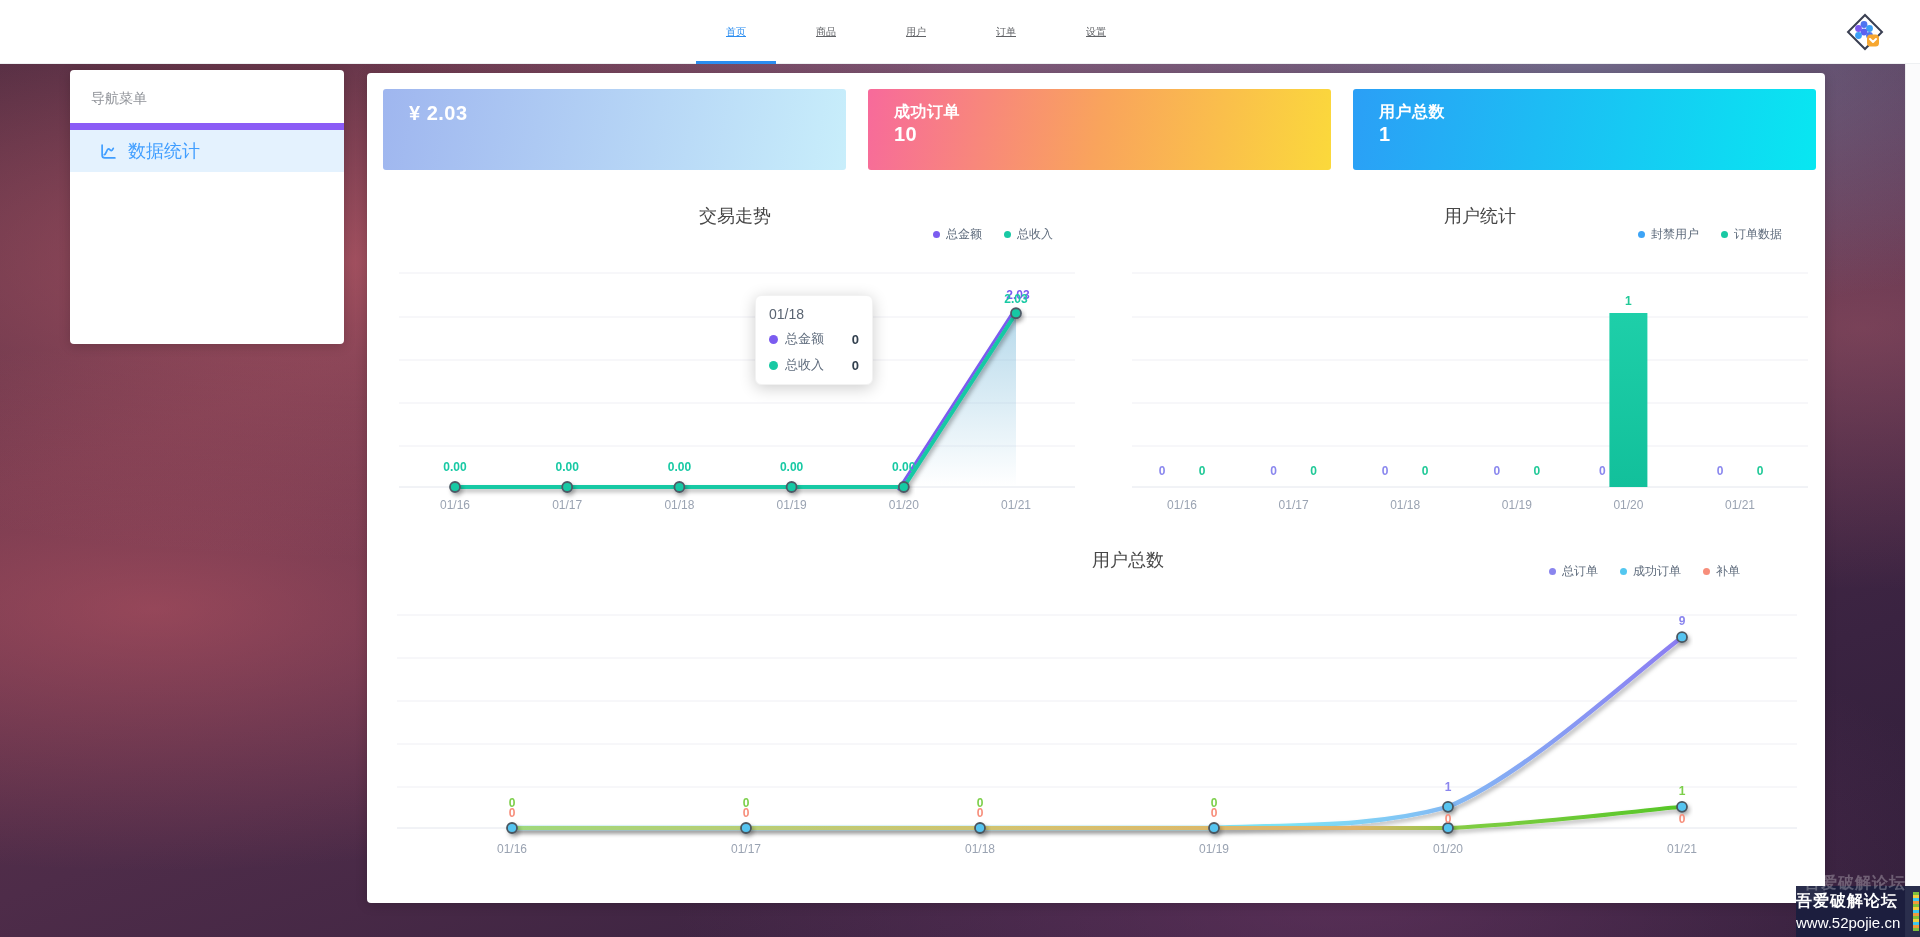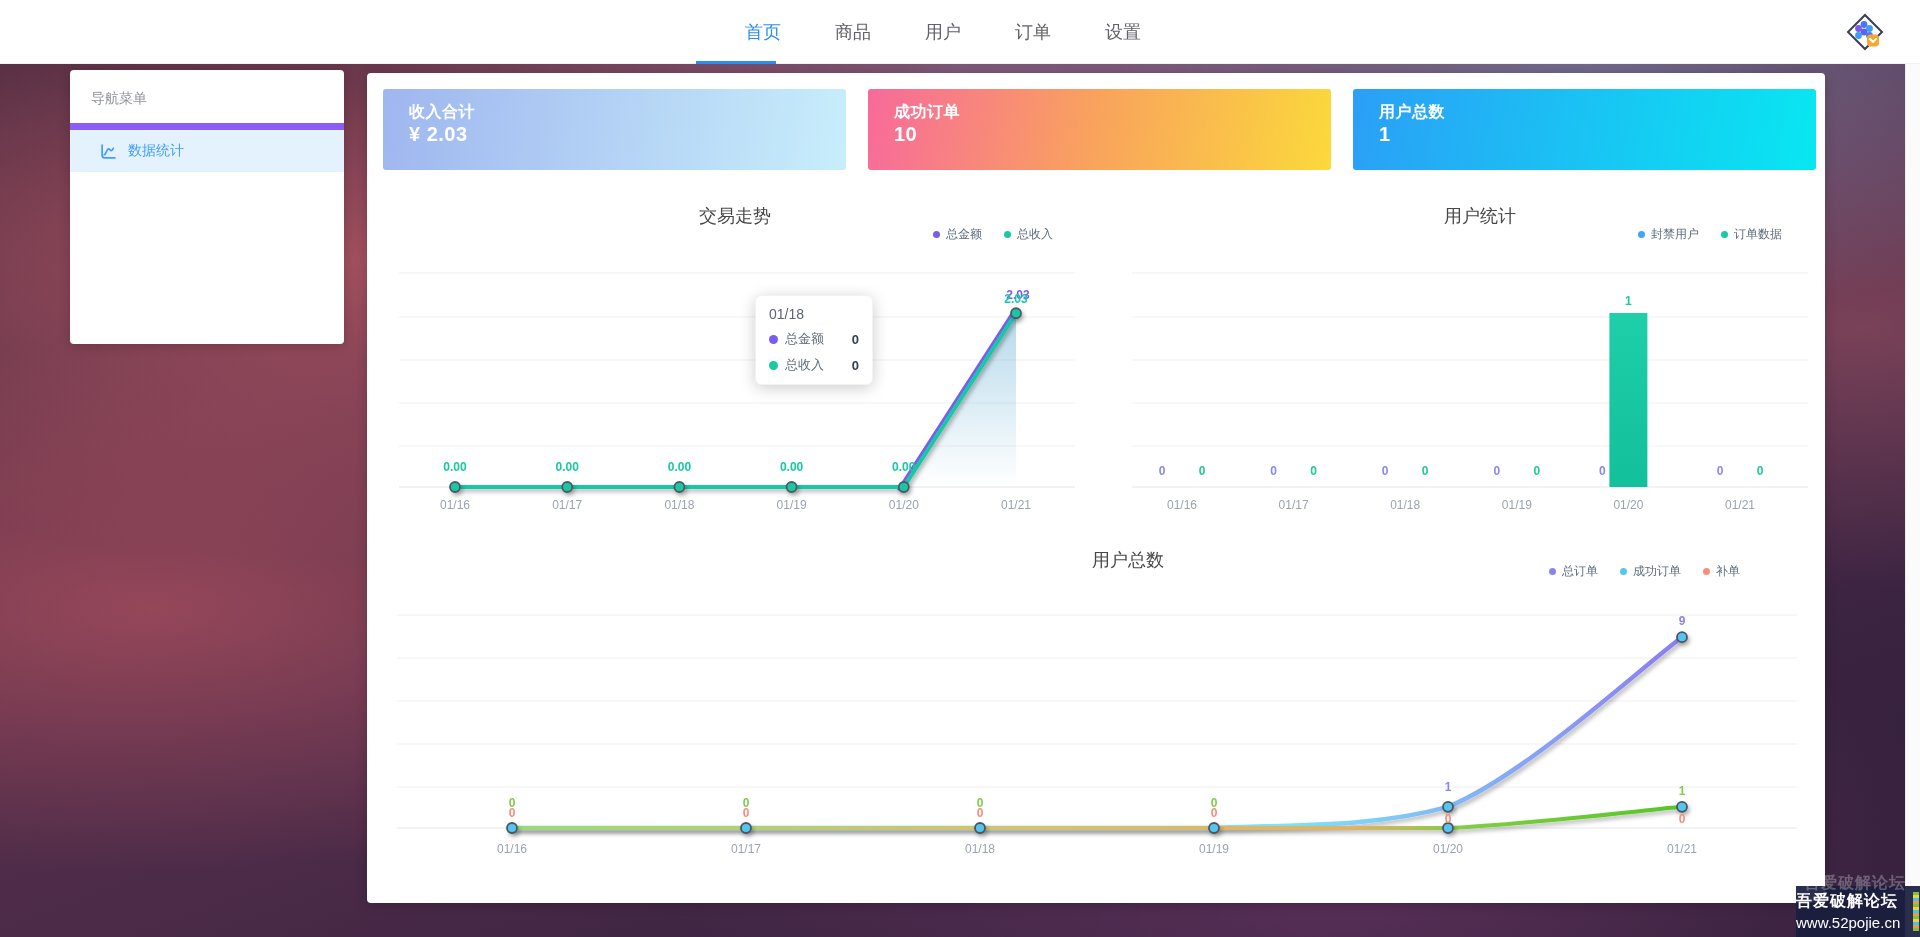--- a/index.html
+++ b/index.html
@@ -13,38 +13,38 @@
       radial-gradient(50% 40% at 82% 6%, rgba(135,155,195,.55), transparent 70%),
       radial-gradient(45% 40% at 97% 35%, rgba(210,110,120,.35), transparent 70%),
       radial-gradient(50% 45% at 70% 95%, rgba(120,60,110,.50), transparent 70%),
       linear-gradient(160deg,#46283e 0%,#5d3148 30%,#4e2c49 55%,#3a2341 80%,#2f1e38 100%);
   }
   
   .navbar { position:absolute; left:0; top:0; width:1920px; height:64px; background:#fff;
             border-bottom:1px solid #eef0f2; z-index:10; }
   .nav-tabs { position:absolute; left:50%; top:0; height:64px; display:flex;
               transform:translateX(-50%) translateX(-44px); }
-  .tab { position:relative; width:90px; height:64px; line-height:64px; text-align:right;
-         font-size:18px; color:#606266; cursor:pointer; }
+  .tab { position:relative; width:90px; height:64px; line-height:64px; text-align:center;
+         font-size:10px; color:#606266; cursor:pointer;text-decoration:underline; }
   .tab.active { color:#2b8df0; }
   .tab.active::after { content:""; position:absolute; left:5px; right:5px; bottom:0; height:3px;
                        background:#2b8df0; }
   .logo { position:absolute; right:34px; top:11px; width:42px; height:42px; }
   
   .scrollbar { position:absolute; right:0; top:0; width:15px; height:937px; background:#fbfbfc;
                border-left:1px solid #ececee; z-index:8; }
   .scroll-up-arrow { width:0; height:0; margin:7px auto 0; border-left:4px solid transparent;
                border-right:4px solid transparent; border-bottom:6px solid #9b9b9b; }
   
   .sidebar { position:absolute; left:70px; top:70px; width:274px; height:274px; background:#fff;
              border-radius:4px; box-shadow:0 2px 12px rgba(0,0,0,.18); z-index:5; }
   .sidebar-title { padding:20px 20px 15px 21px; font-size:14px; color:#909399;
                    border-bottom:7px solid #8b5cf6; }
   .menu-item { height:42px; display:flex; align-items:center; padding-left:30px; gap:11px;
-               font-size:14px; color:#303133; cursor:pointer; }
+               font-size:18px; color:#303133; cursor:pointer; }
   .menu-item.active { background:#e4f2fe; color:#409eff; }
   .mi-icon { display:flex; align-items:center; }
   
   .main-card { position:absolute; left:367px; top:73px; width:1458px; height:830px; background:#fff;
                border-radius:4px; box-shadow:0 2px 12px rgba(0,0,0,.18); z-index:5; }
   .stat-card { position:absolute; top:16px; height:81px; width:463px; border-radius:3px;
                color:#fff; padding:13px 0 0 26px; }
   .stat-card.c1 { left:16px; } .stat-card.c2 { left:501px; } .stat-card.c3 { left:986px; }
   .stat-title { font-size:16px; font-weight:600; letter-spacing:.5px; }
   .stat-value { font-size:20px; font-weight:700; letter-spacing:.5px; }
@@ -118,21 +118,20 @@
             </svg>
           </span>
           <span class="mi-label">数据统计</span>
         </div>
       </div>
   </div>
 
   <div class="main-card">
 
     <div class="stat-card c1" style="background: linear-gradient(100deg, rgb(159, 182, 239), rgb(200, 238, 251));">
-      <div class="stat-title">收入合计</div>
       <div class="stat-value">¥ 2.03</div>
     </div>
     <div class="stat-card c2" style="background: linear-gradient(100deg, rgb(247, 106, 155), rgb(249, 164, 92), rgb(251, 217, 59));">
       <div class="stat-title">成功订单</div>
       <div class="stat-value">10</div>
     </div>
     <div class="stat-card c3" style="background: linear-gradient(100deg, rgb(43, 159, 246), rgb(8, 231, 241));">
       <div class="stat-title">用户总数</div>
       <div class="stat-value">1</div>
     </div>

